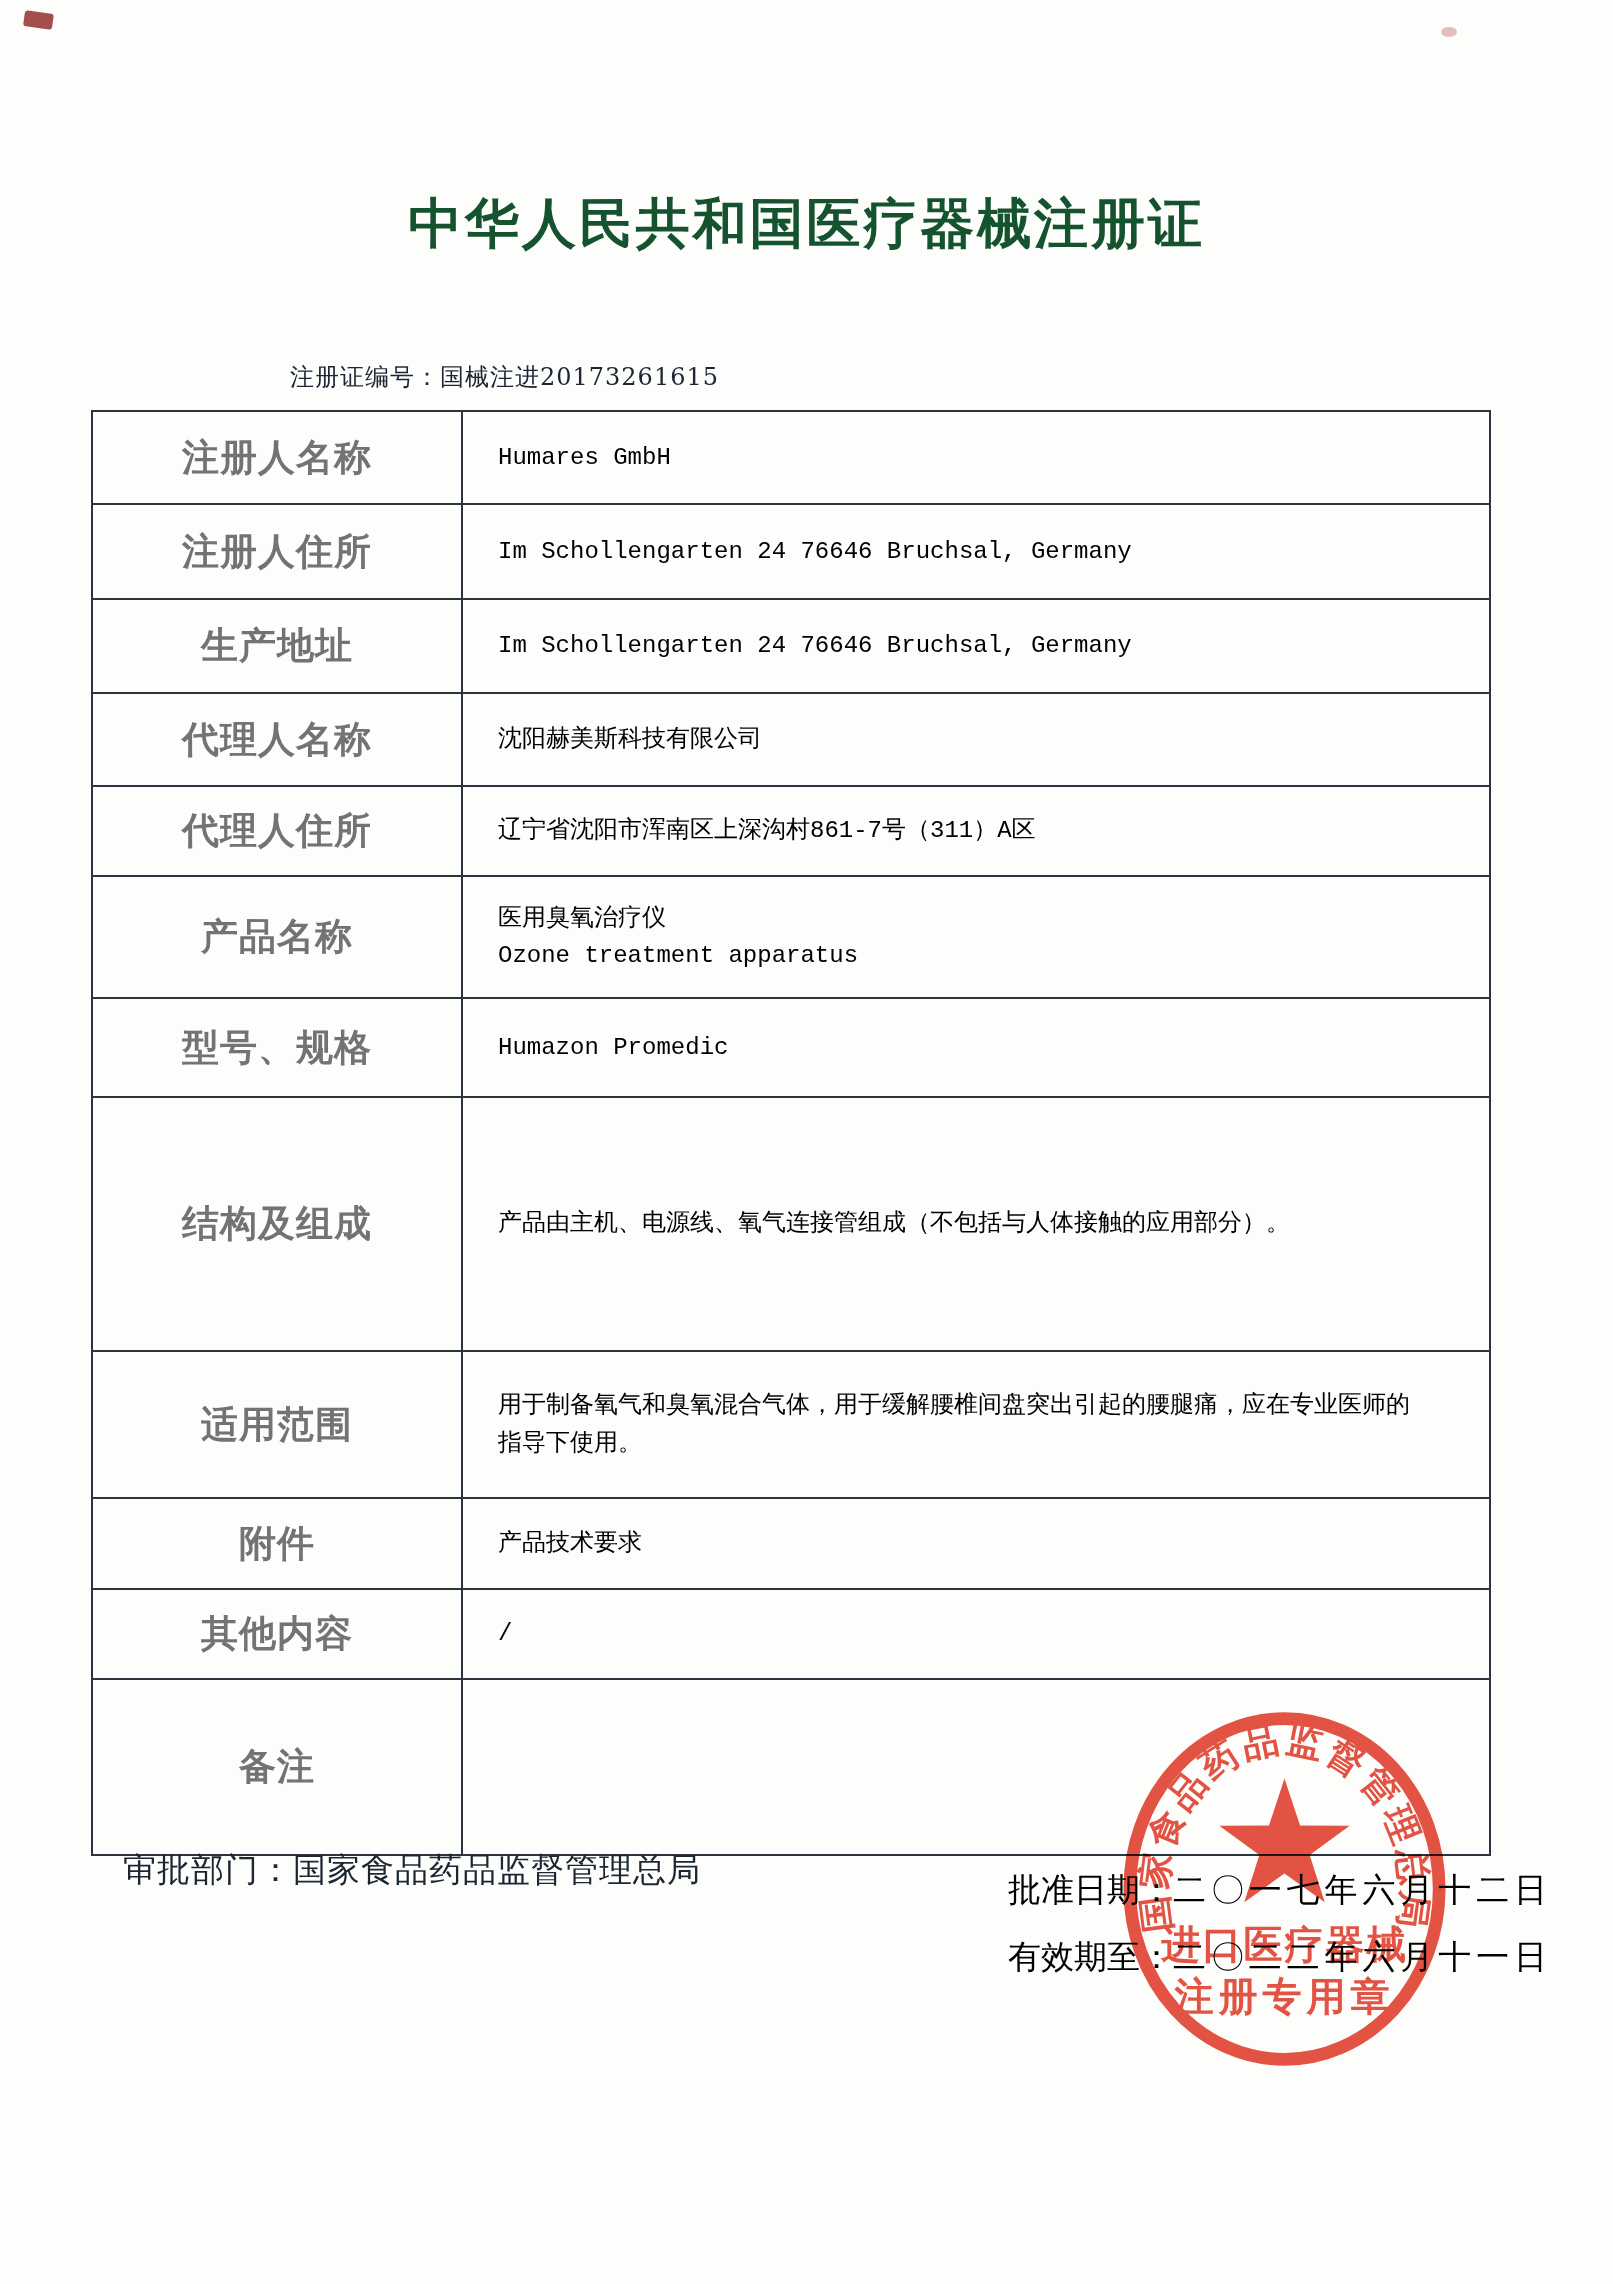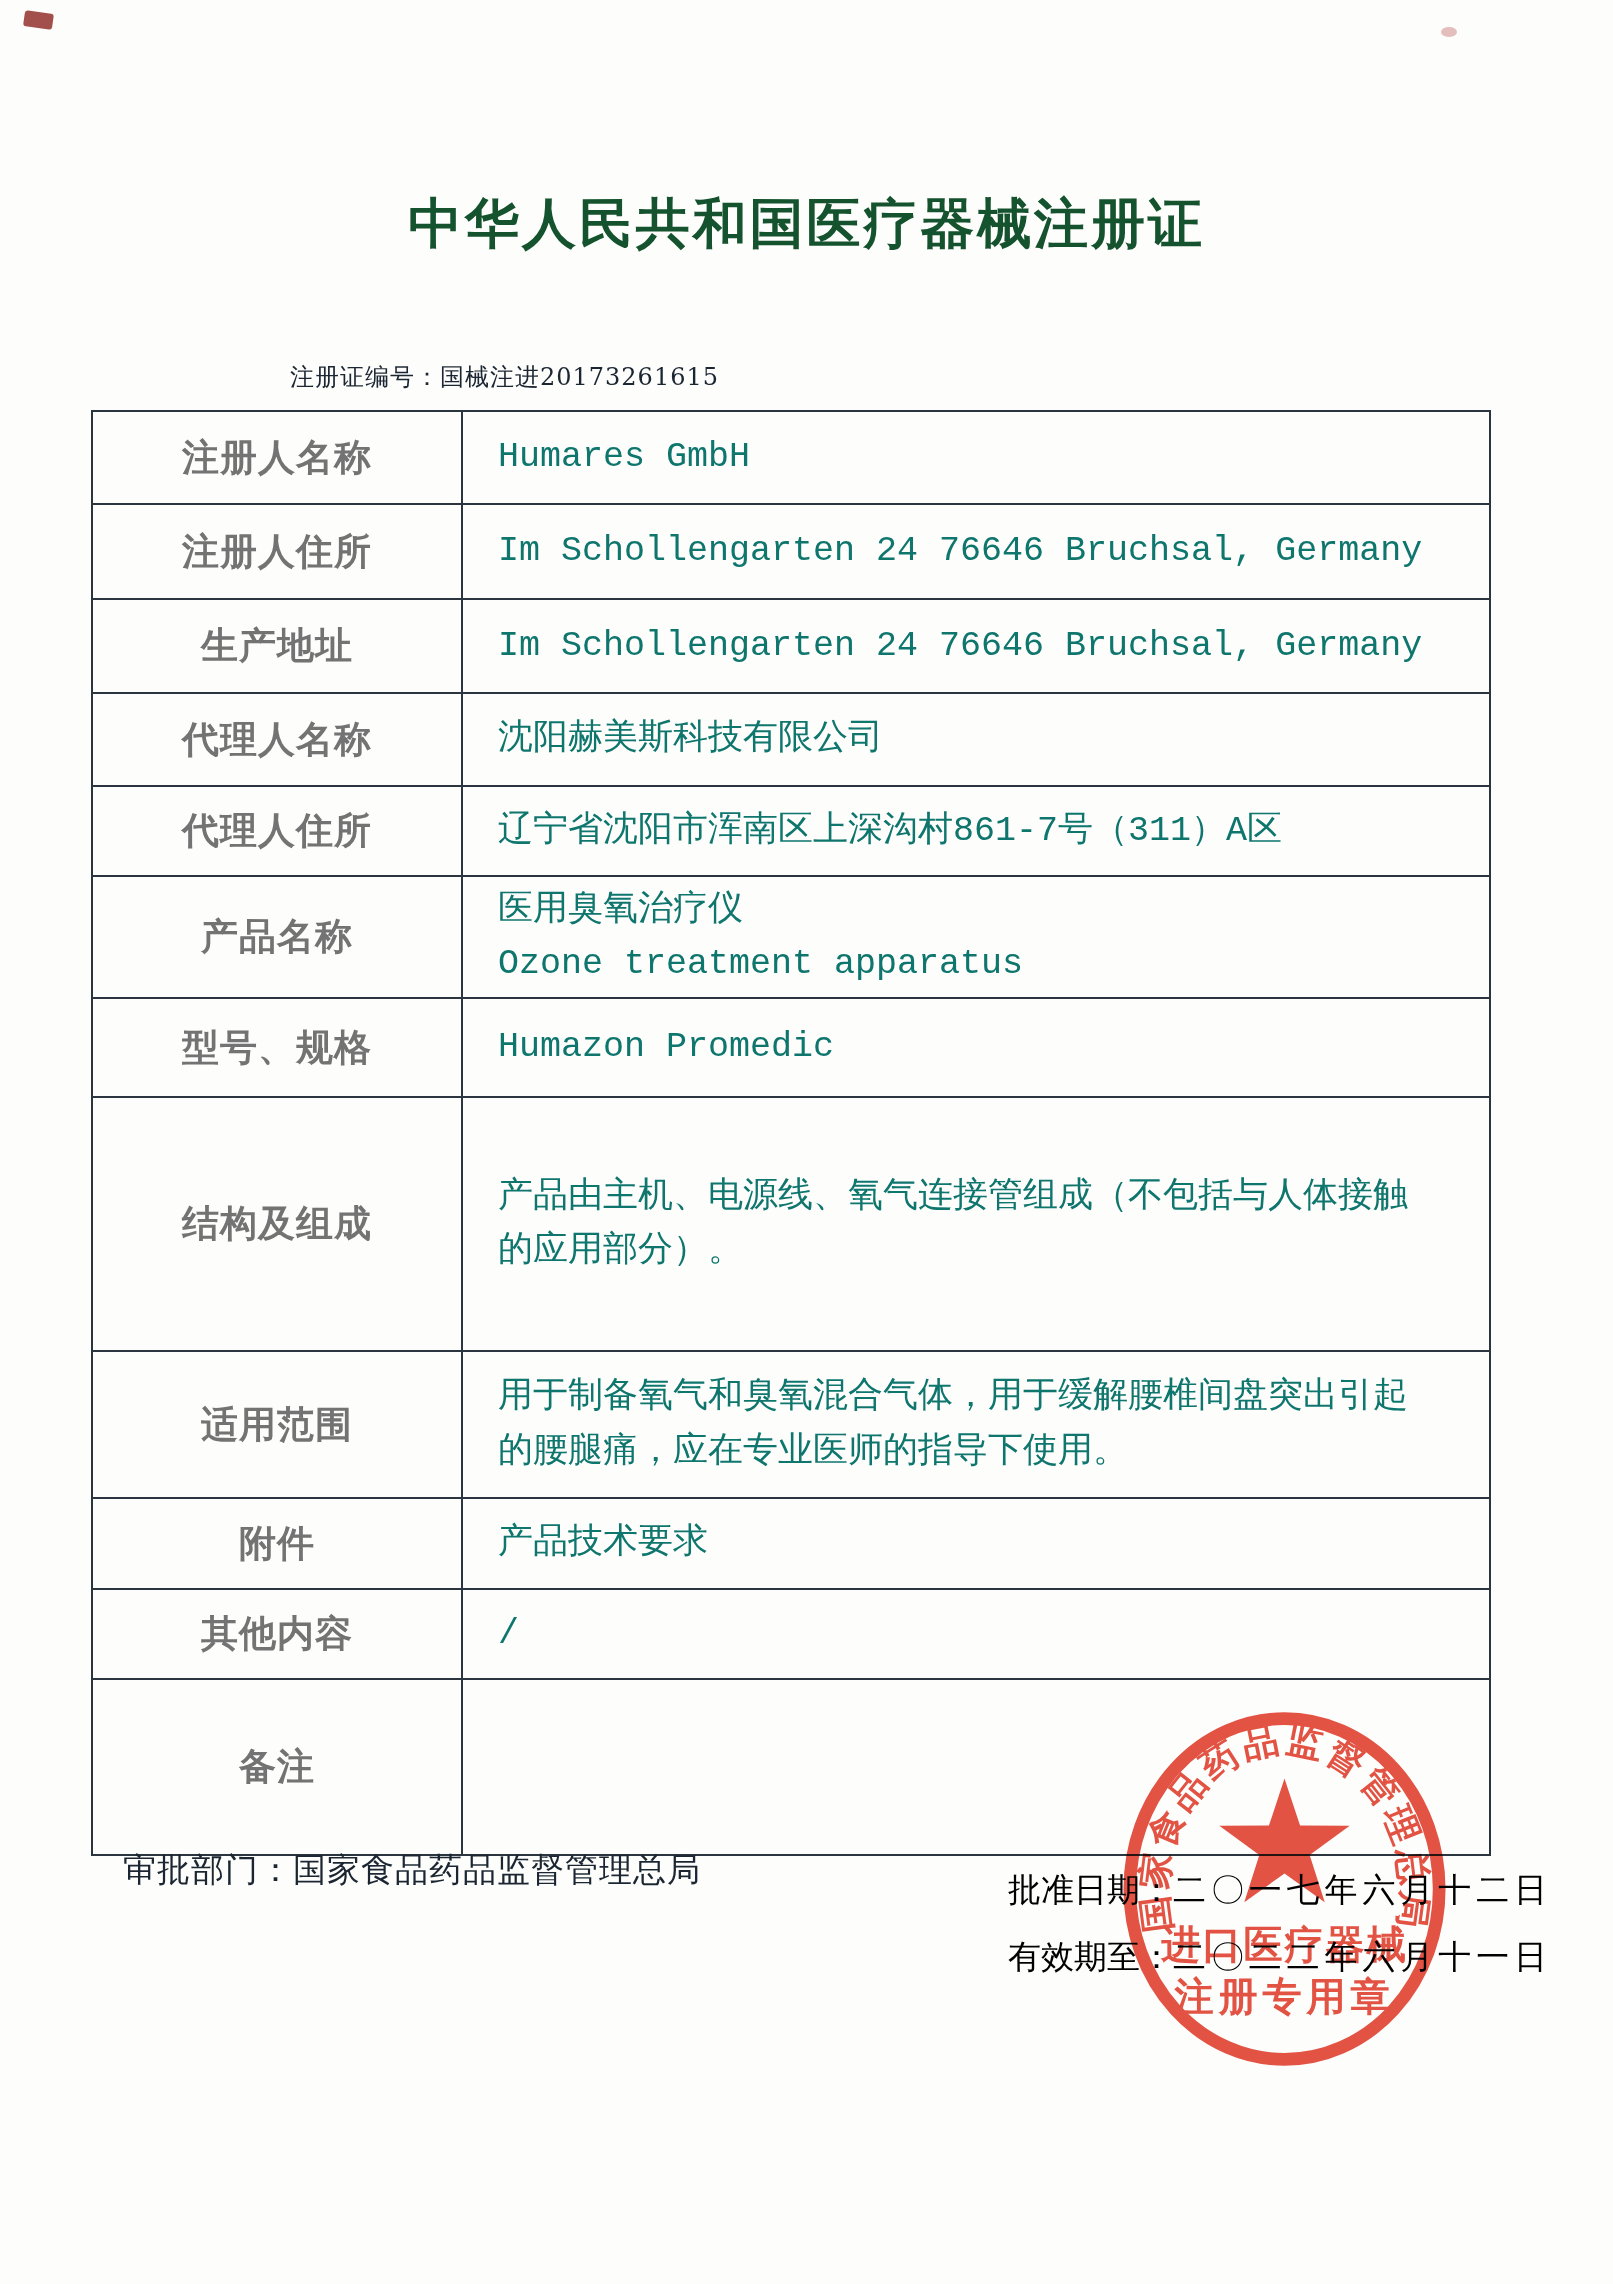--- a/index.html
+++ b/index.html
@@ -40,23 +40,23 @@
     width:370px;flex:0 0 370px;
     border-right:2.9px solid #2a3540;
     justify-content:center;text-align:center;
     font-weight:700;font-size:37px;letter-spacing:1px;
     color:#737373;
     font-family:"DejaVu Serif", serif;
   }
   .cell.value{
     flex:1 1 auto;
     padding:9.8px 65px 9.8px 35px;
-    font-size:35px;line-height:1.55;
+    font-size:24px;line-height:1.55;
     white-space:pre-line;
-    color:#0f766e;
+    color:#000000;
     font-family:"Liberation Mono","DejaVu Sans Mono", monospace;
   }
   
   .r1{height:93px}.r2{height:95px}.r3{height:94px}.r4{height:93px}
   .r5{height:90px}.r6{height:122px}.r7{height:99px}.r8{height:254px}
   .r9{height:147px}.r10{height:91px}.r11{height:90px}.r12{height:174px}
   .footer-left{
     position:absolute;left:123px;top:1848px;
     font-size:33px;letter-spacing:1px;color:#1b2632;
   }

